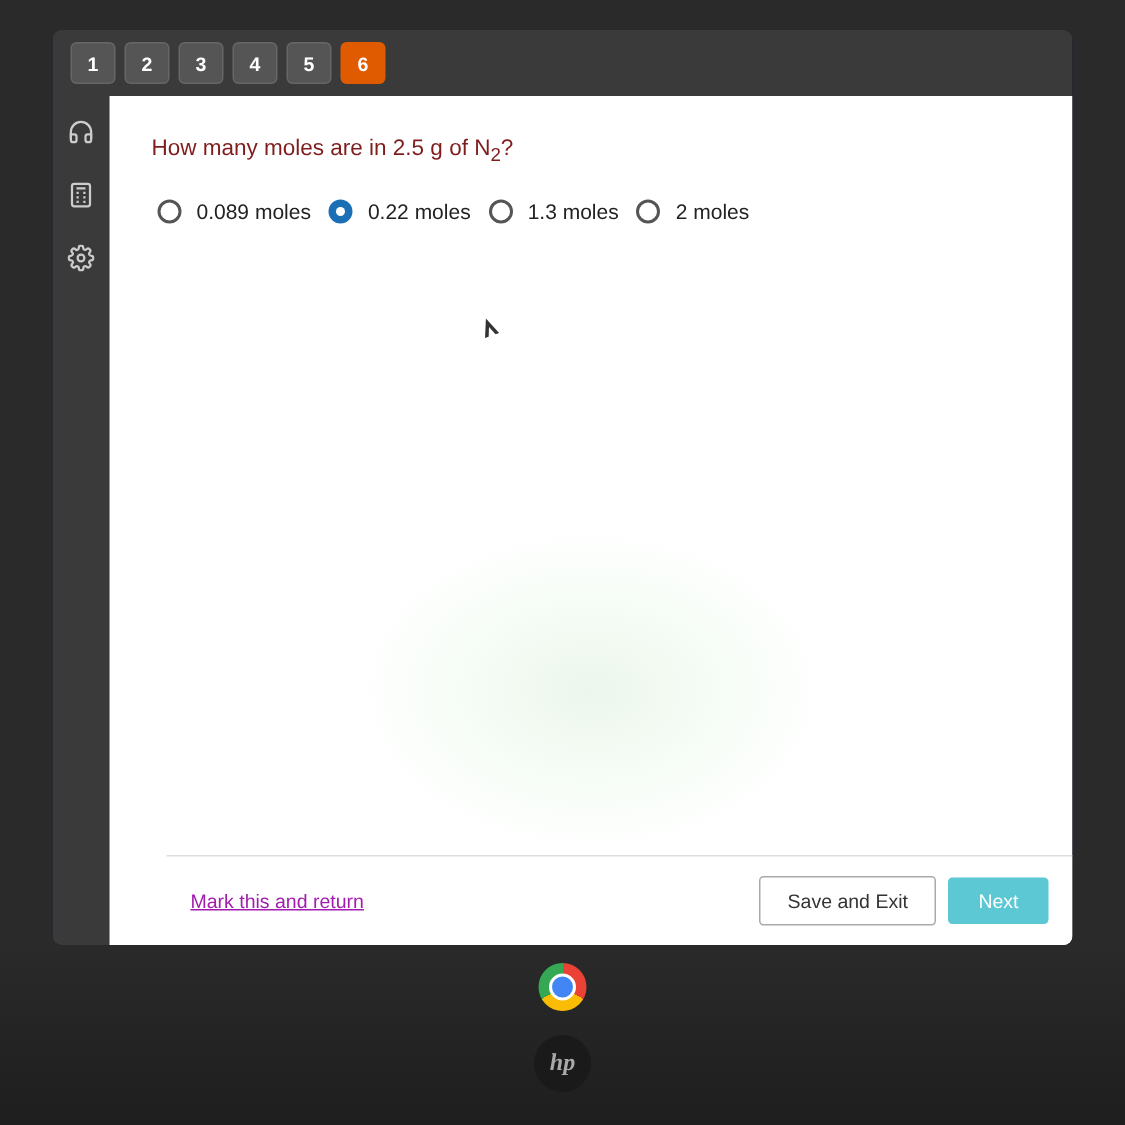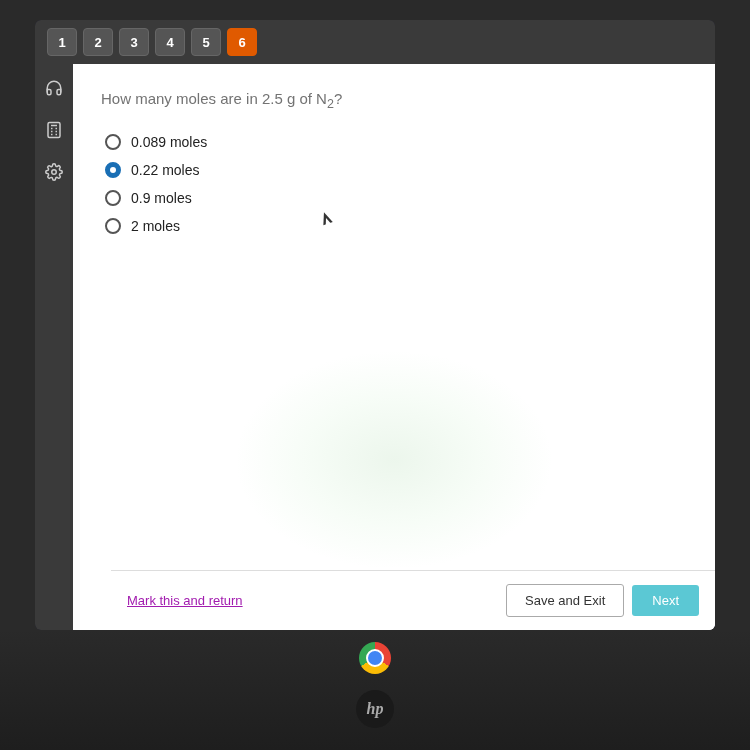--- a/index.html
+++ b/index.html
@@ -107,28 +107,28 @@
       transform: translateX(-50%);
       width: 320px;
       height: 220px;
       background: radial-gradient(ellipse at center, rgba(180,220,180,0.25) 0%, rgba(200,240,200,0.15) 40%, transparent 70%);
       border-radius: 50%;
       pointer-events: none;
     }
 
     .question-text {
       font-size: 15px;
-      color: #737373;
+      color: #7f1d1d;
       margin-bottom: 20px;
       line-height: 1.4;
     }
 
     .answer-options {
       display: flex;
-      flex-direction: column;
+      flex-direction: row;
       gap: 12px;
       margin-left: 4px;
     }
 
     .answer-option {
       display: flex;
       align-items: center;
       gap: 10px;
       cursor: pointer;
     }
@@ -353,21 +353,21 @@
         <span class="option-label">0.089 moles</span>
       </div>
 
       <div class="answer-option">
         <div class="radio-circle selected"></div>
         <span class="option-label">0.22 moles</span>
       </div>
 
       <div class="answer-option">
         <div class="radio-circle"></div>
-        <span class="option-label">0.9 moles</span>
+        <span class="option-label">1.3 moles</span>
       </div>
 
       <div class="answer-option">
         <div class="radio-circle"></div>
         <span class="option-label">2 moles</span>
       </div>
 
     </div>
 
     <div class="bottom-bar">

